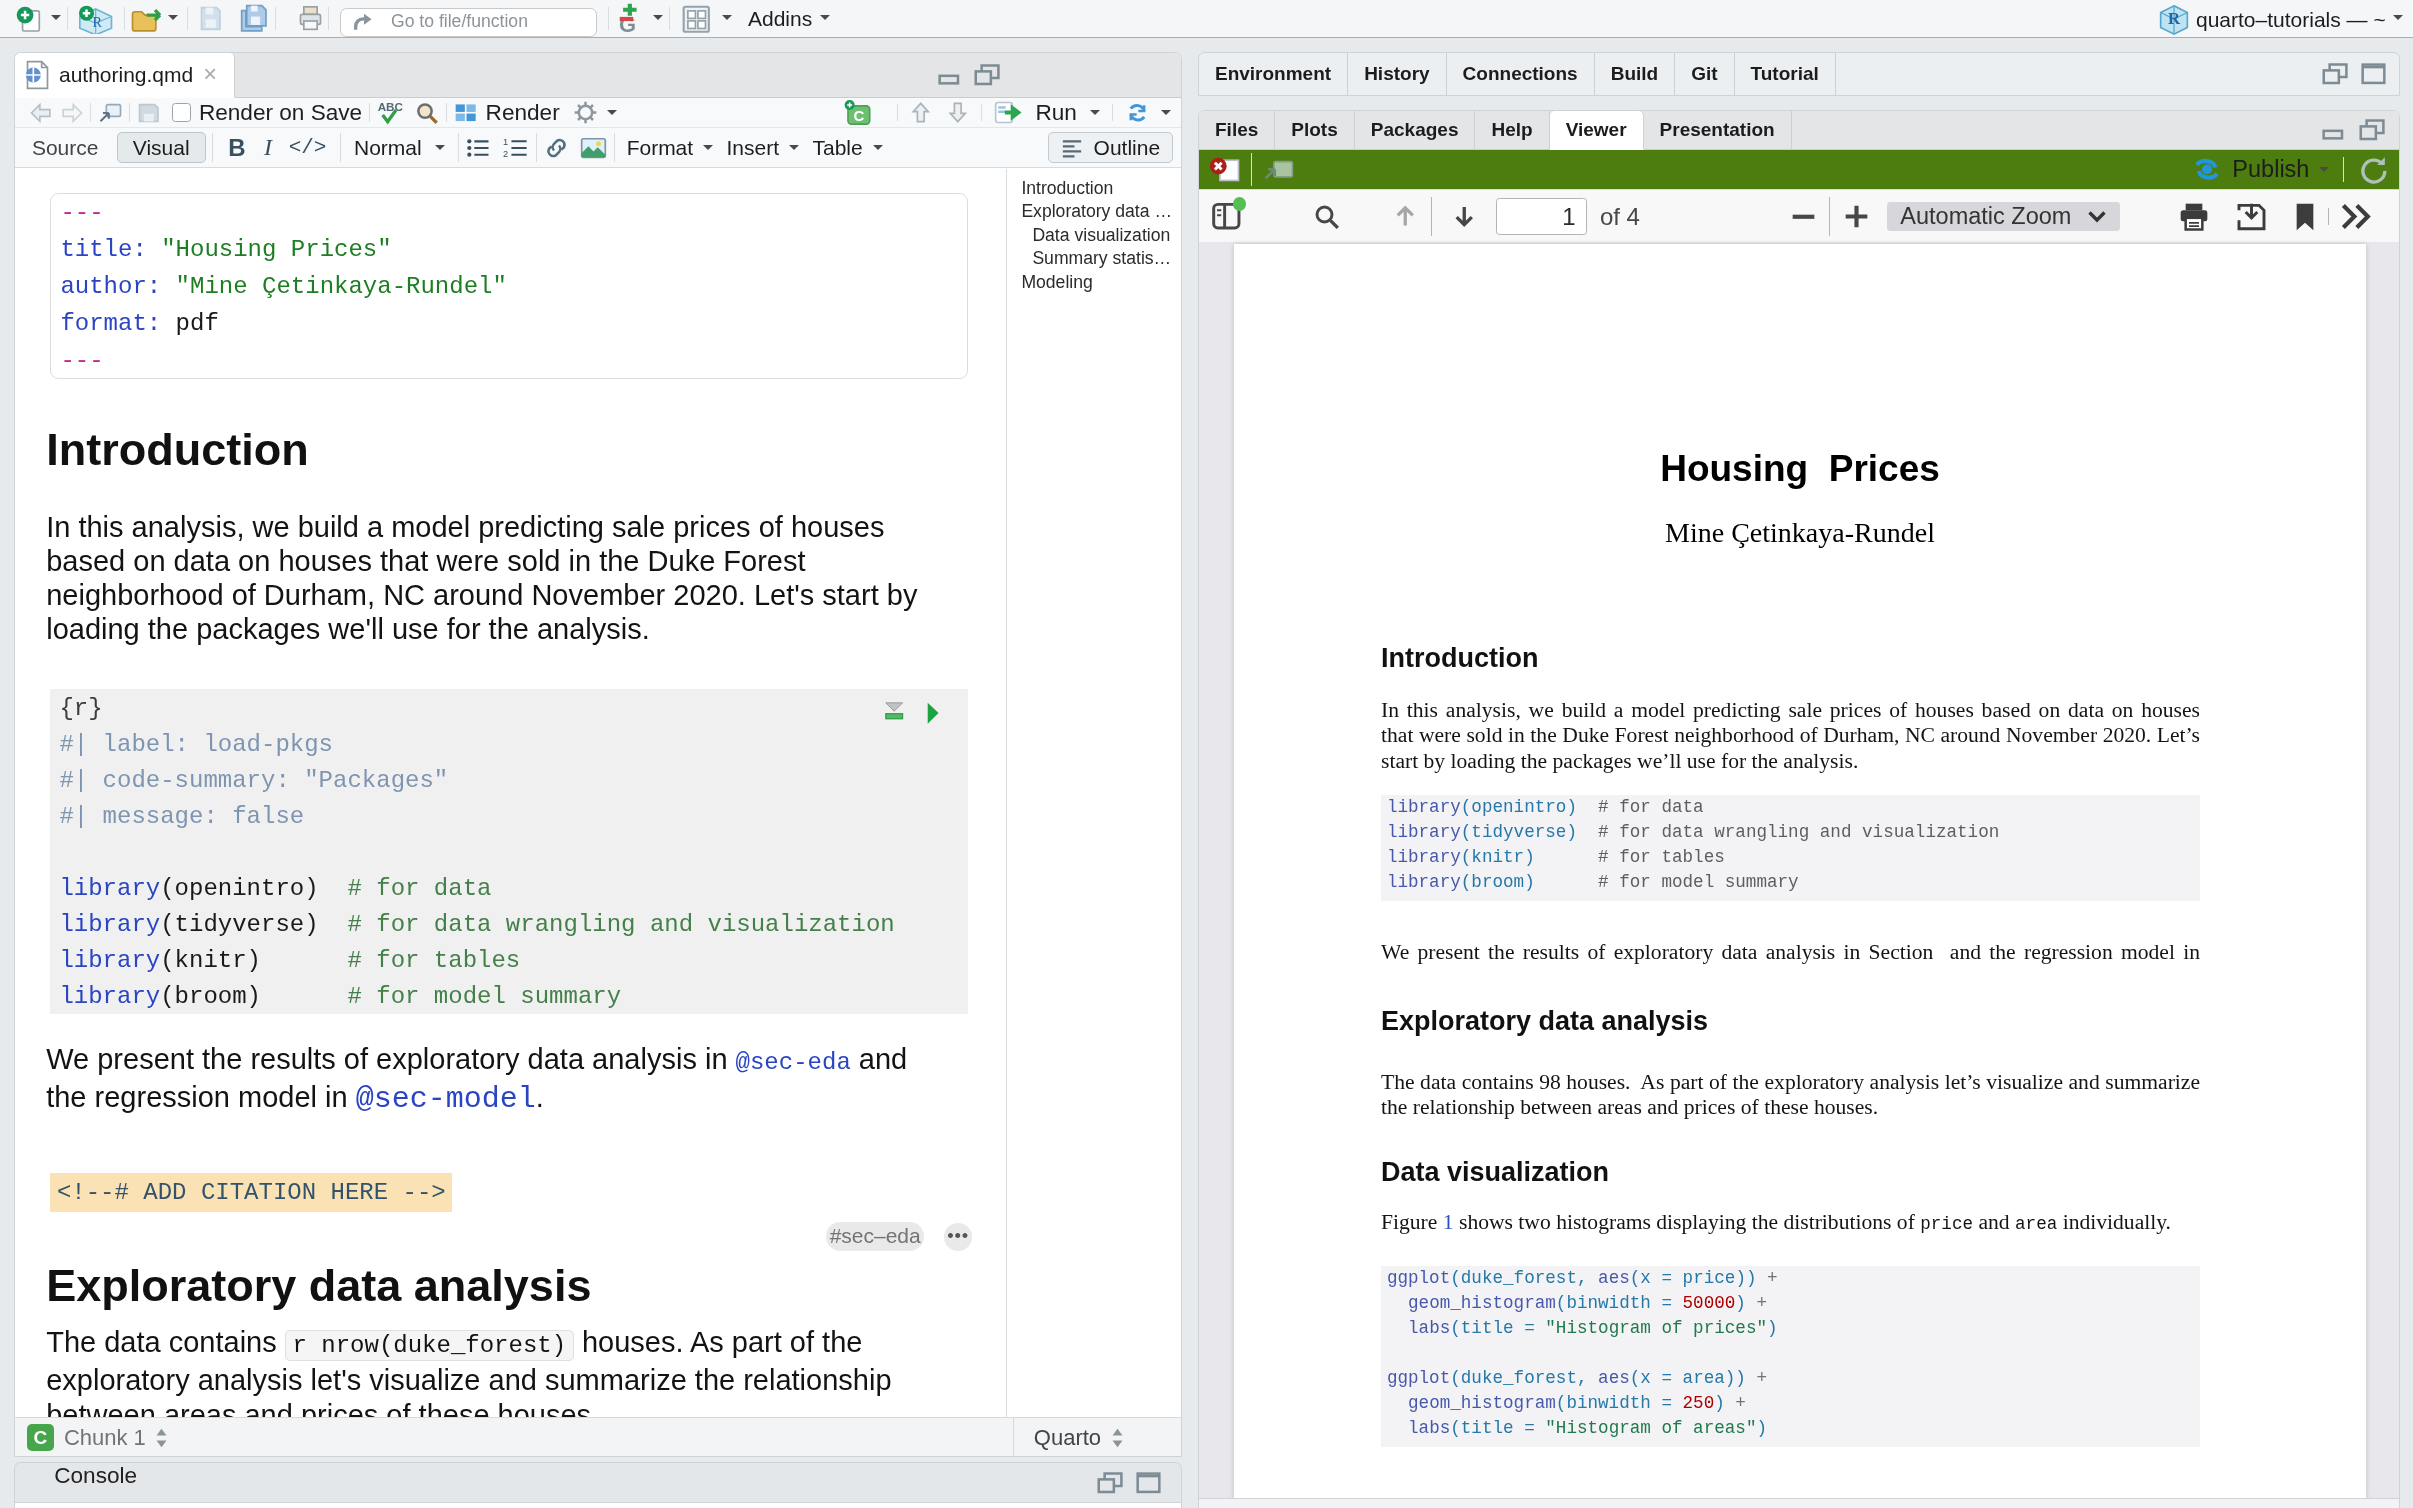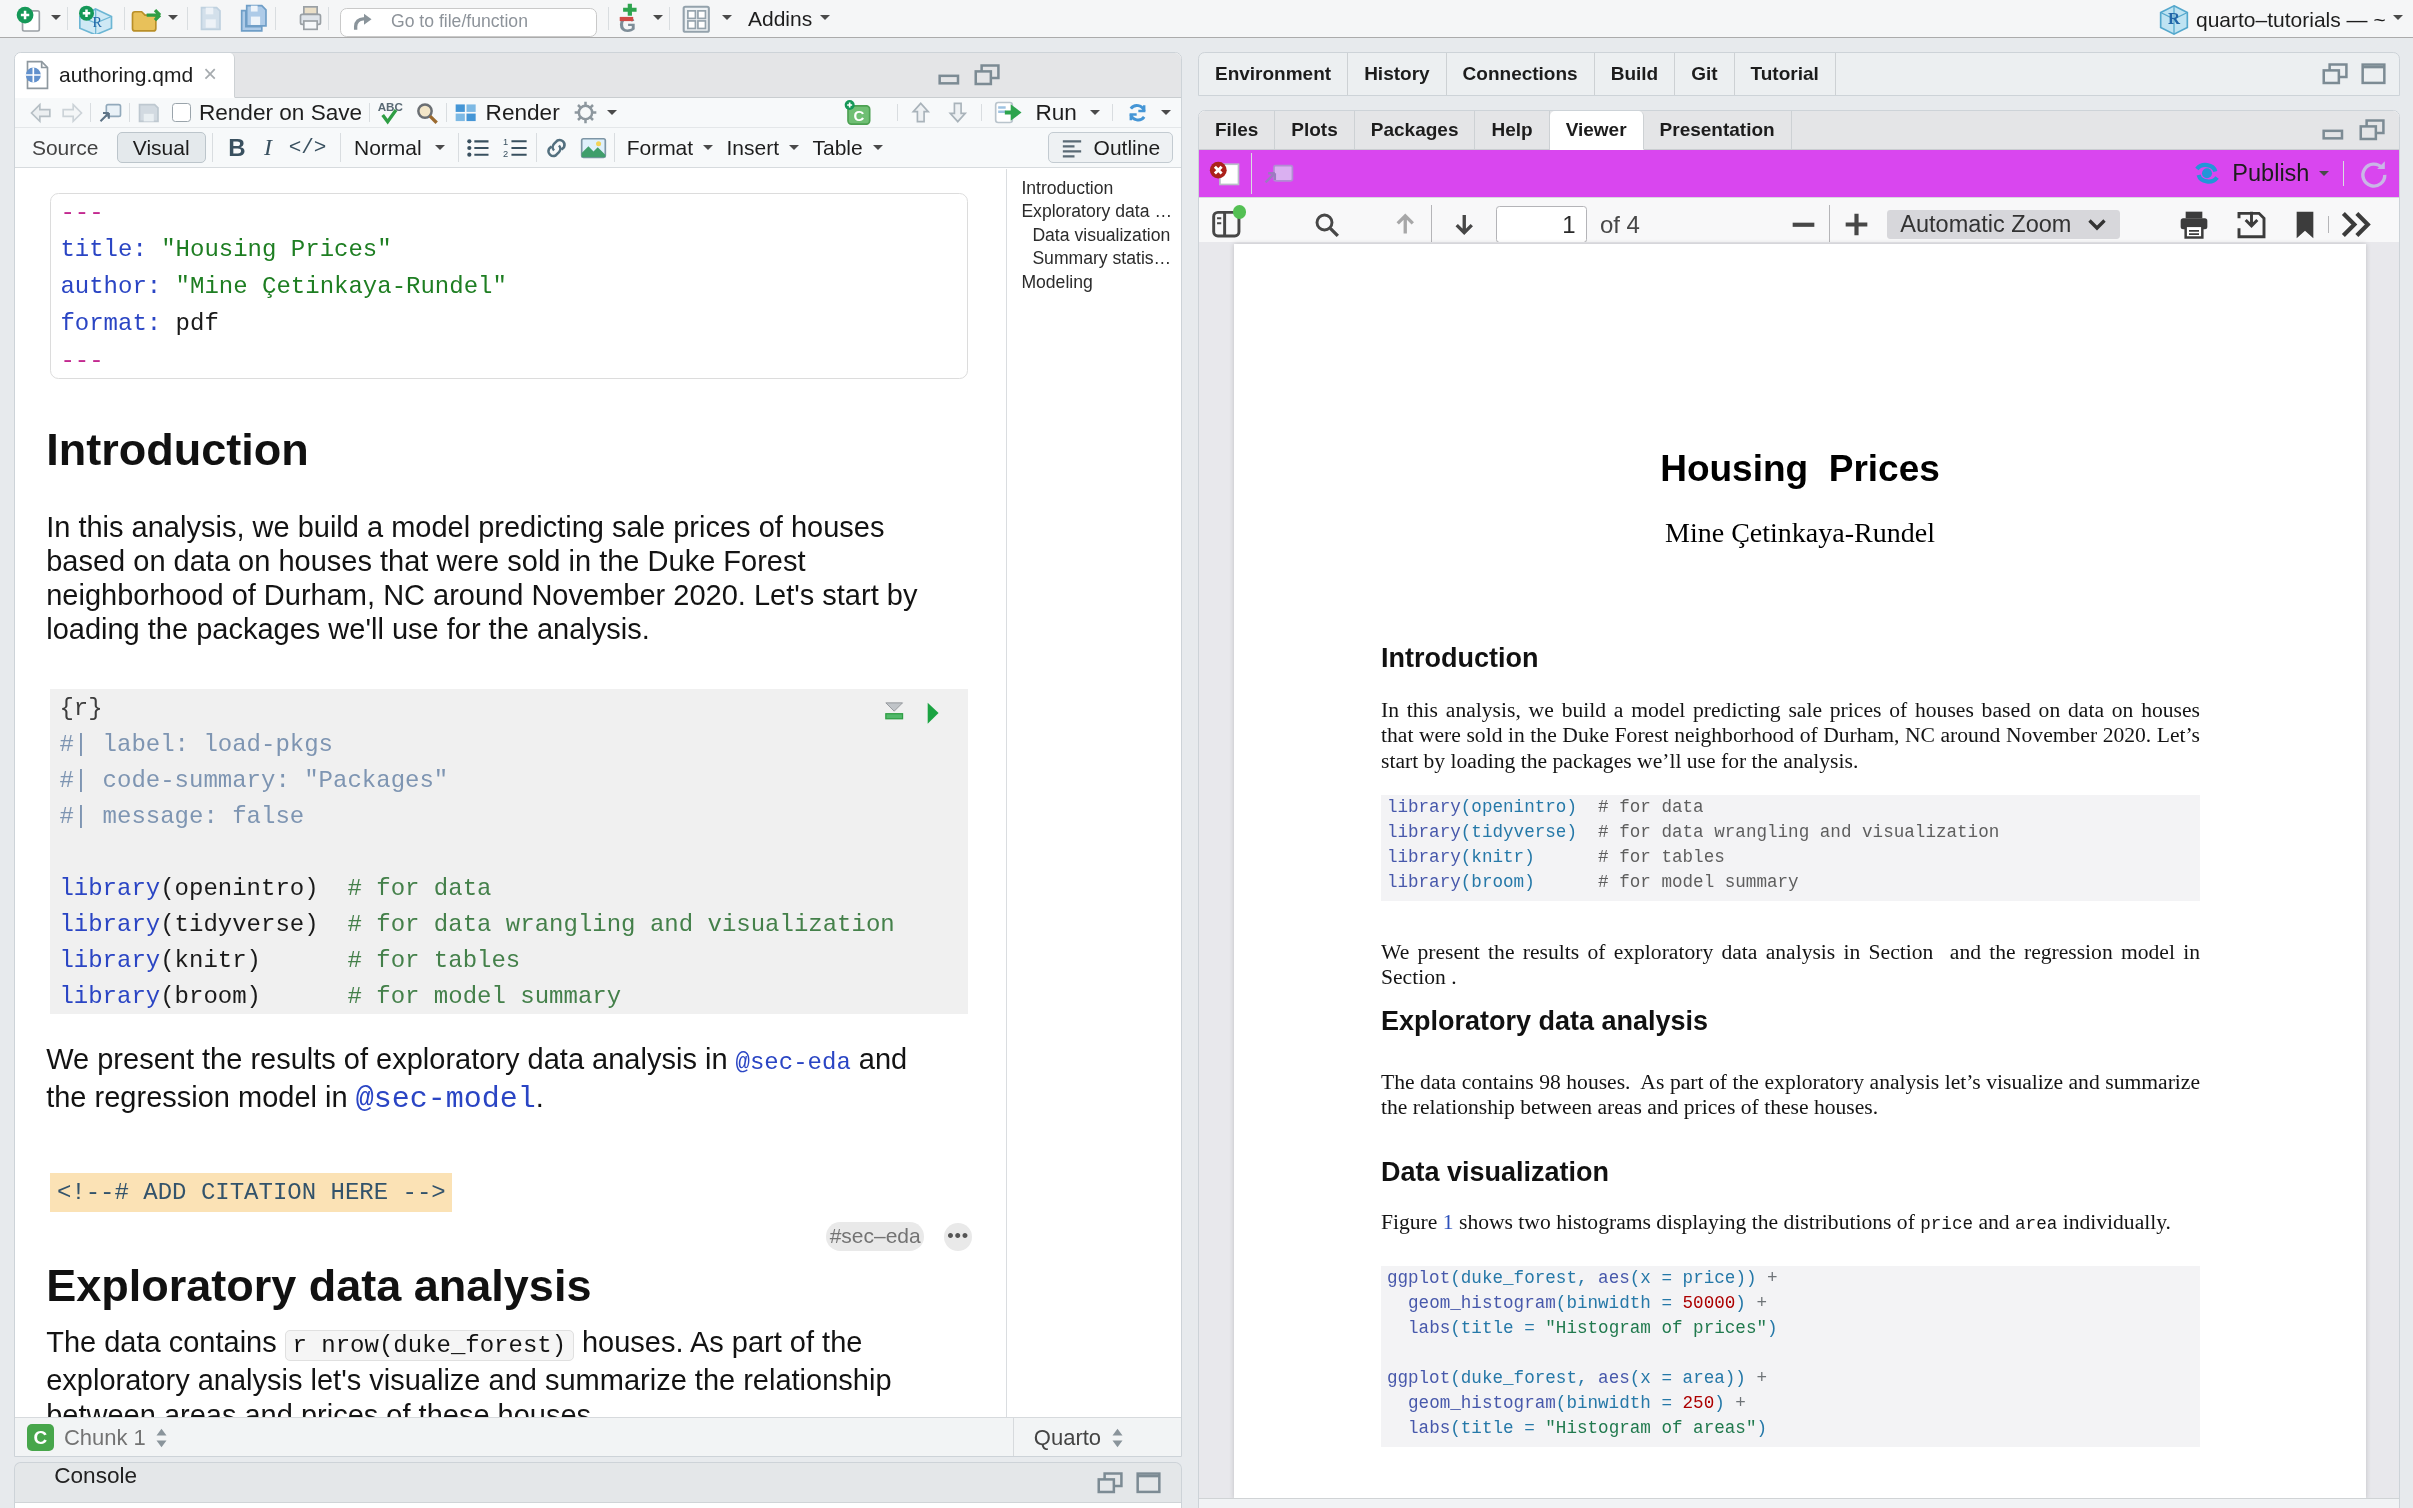--- a/index.html
+++ b/index.html
@@ -30,21 +30,21 @@
   #lstatus { position:absolute; left:0; top:1364px; width:1168px; height:40px; background:#f2f4f5; border-top:0.8px solid #d7dadd; display:flex; align-items:center; font-size:22px; color:#555; padding:0 11.7px; }
   #console { left:14.2px; top:1462px; width:1168px; height:47px; background:#e4e7e9; border:0.8px solid #cdd3d8; border-bottom:none; border-radius:6.7px 6.7px 0 0; }
   #console .hdr { height:40px; border-bottom:0.8px solid #d0d4d7; display:flex; padding:0 11.7px 0 39px; font-size:22.6px; color:#222; background:#e4e7e9; border-radius:6.7px 6.7px 0 0; }
   #console .body { height:7.5px; background:#fff; }
   
   #envstrip { left:1198px; top:52px; width:1202px; height:44px; background:#eceff1; border:0.8px solid #cdd3d8; border-radius:6.7px 6.7px 0 0; display:flex; align-items:stretch; }
   #envstrip .tab { font-weight:bold; }
   #rpane { left:1198px; top:110px; width:1202px; height:1399px; }
   #ftabs { height:39px; }
   #ftabs .tab { font-weight:bold; }
-  #vtb { height:48px; background:#d946ef; border-bottom:0.8px solid #d7dadd; display:flex; align-items:center; padding:0 10px; }
+  #vtb { height:40px; background:#4d7c0f; border-bottom:0.8px solid #d7dadd; display:flex; align-items:center; padding:0 10px; }
   #ptb { height:54px; background:#f8f8f9; border-bottom:0.8px solid #b9b9bd; display:flex; align-items:center; padding:0 11.7px; color:#474747; }
   #pdfarea { position:absolute; left:0; top:131px; width:1200px; height:1256px; background:#e8e8ec; }
   #pdfpage { position:absolute; left:35px; top:1.7px; width:1132px; height:1255px; background:#fff; box-shadow:0 0 5px rgba(0,0,0,0.18); }
 </style>
 </head>
 <body>
 
 <div id="maintb">
   <svg class="abs" style="left:15px;top:5px;" width="28.5" height="28.5" viewBox="0 0 34 34">
       <rect x="9" y="7" width="20" height="24" rx="2" fill="#fff" stroke="#9aa0a5" stroke-width="2"></rect>
@@ -470,21 +470,20 @@
           <div class="pj">In this analysis, we build a model predicting sale prices of houses based on data on houses</div>
           <div class="pj">that were sold in the Duke Forest neighborhood of Durham, NC around November 2020. Let’s</div>
           <div>start by loading the packages we’ll use for the analysis.</div>
         </div>
       <div class="pdfcode" style="top:551px;height:106px;"><span class="fn">library</span>(<span class="nm">openintro</span>)  <span class="cm"># for data</span>
 <span class="fn">library</span>(<span class="nm">tidyverse</span>)  <span class="cm"># for data wrangling and visualization</span>
 <span class="fn">library</span>(<span class="nm">knitr</span>)      <span class="cm"># for tables</span>
 <span class="fn">library</span>(<span class="nm">broom</span>)      <span class="cm"># for model summary</span></div>
       <div class="pdfp" style="top:696px;">
           <div class="pj">We present the results of exploratory data analysis in Section&nbsp; and the regression model in</div>
-          <div>Section .</div>
         </div>
       <div class="pdfh" style="top:762px;">Exploratory data analysis</div>
       <div class="pdfp" style="top:826px;">
           <div class="pj">The data contains 98 houses.&nbsp; As part of the exploratory analysis let’s visualize and summarize</div>
           <div>the relationship between areas and prices of these houses.</div>
         </div>
       <div class="pdfh" style="top:913px;">Data visualization</div>
       <div class="pdfp" style="top:966px;">Figure <span style="color:#2c50bb;">1</span> shows two histograms displaying the distributions of <span class="pmono">price</span> and <span class="pmono">area</span> individually.</div>
       <div class="pdfcode" style="top:1022px;height:181px;"><span class="fn">ggplot</span>(<span class="nm">duke_forest</span>, <span class="fn">aes</span>(<span class="nm">x</span> = <span class="nm">price</span>)) <span class="op">+</span>
   <span class="fn">geom_histogram</span>(<span class="nm">binwidth</span> = <span class="num">50000</span>) <span class="op">+</span>

